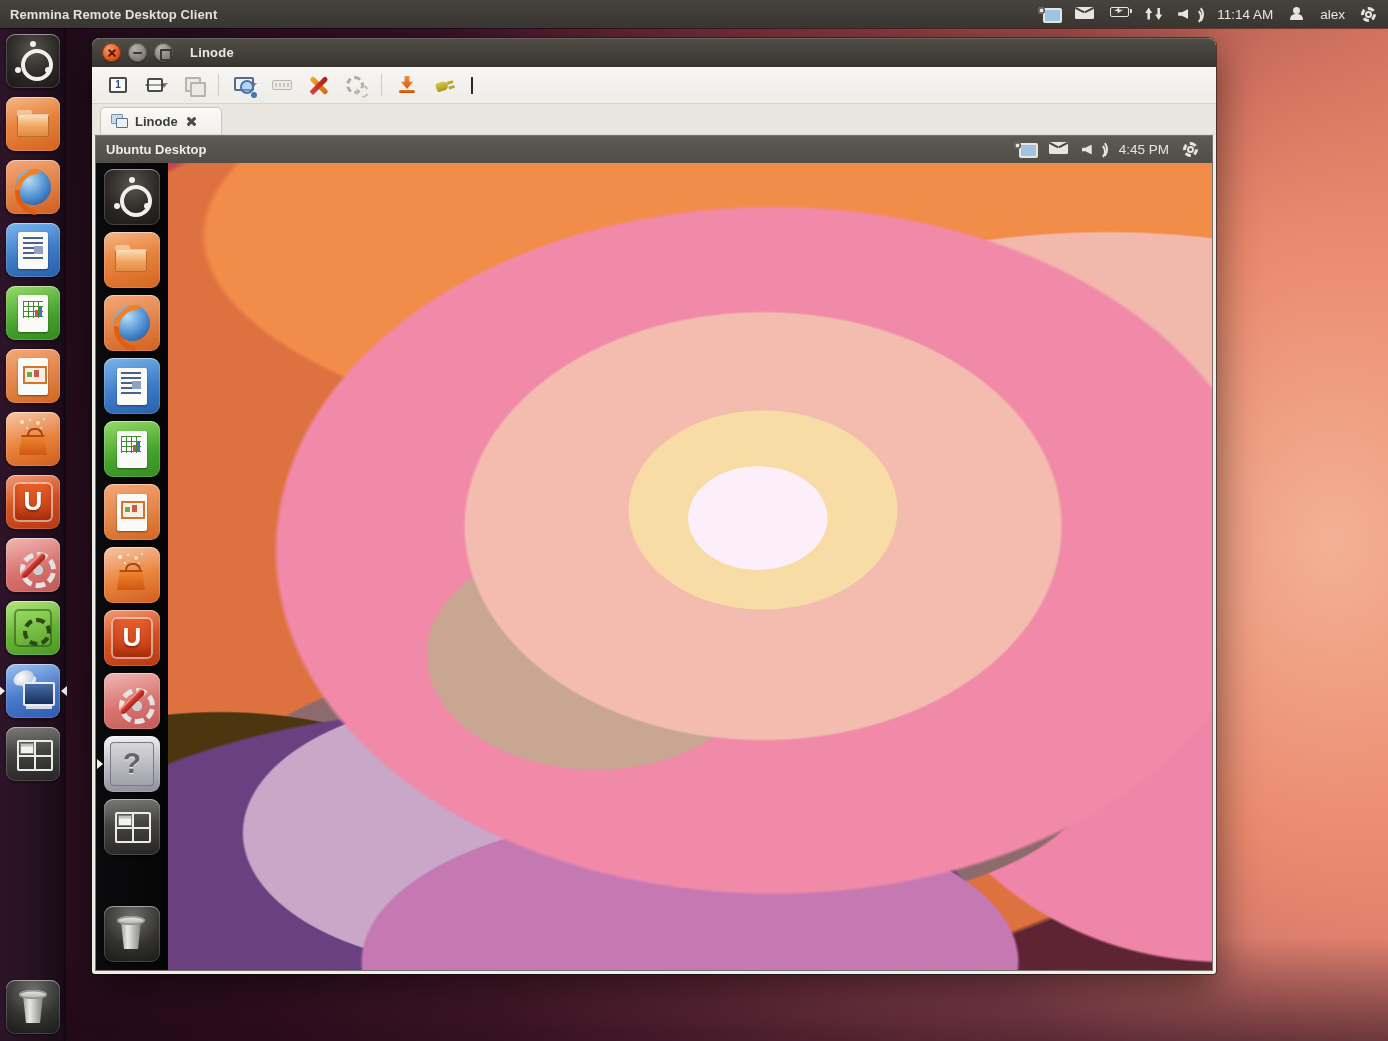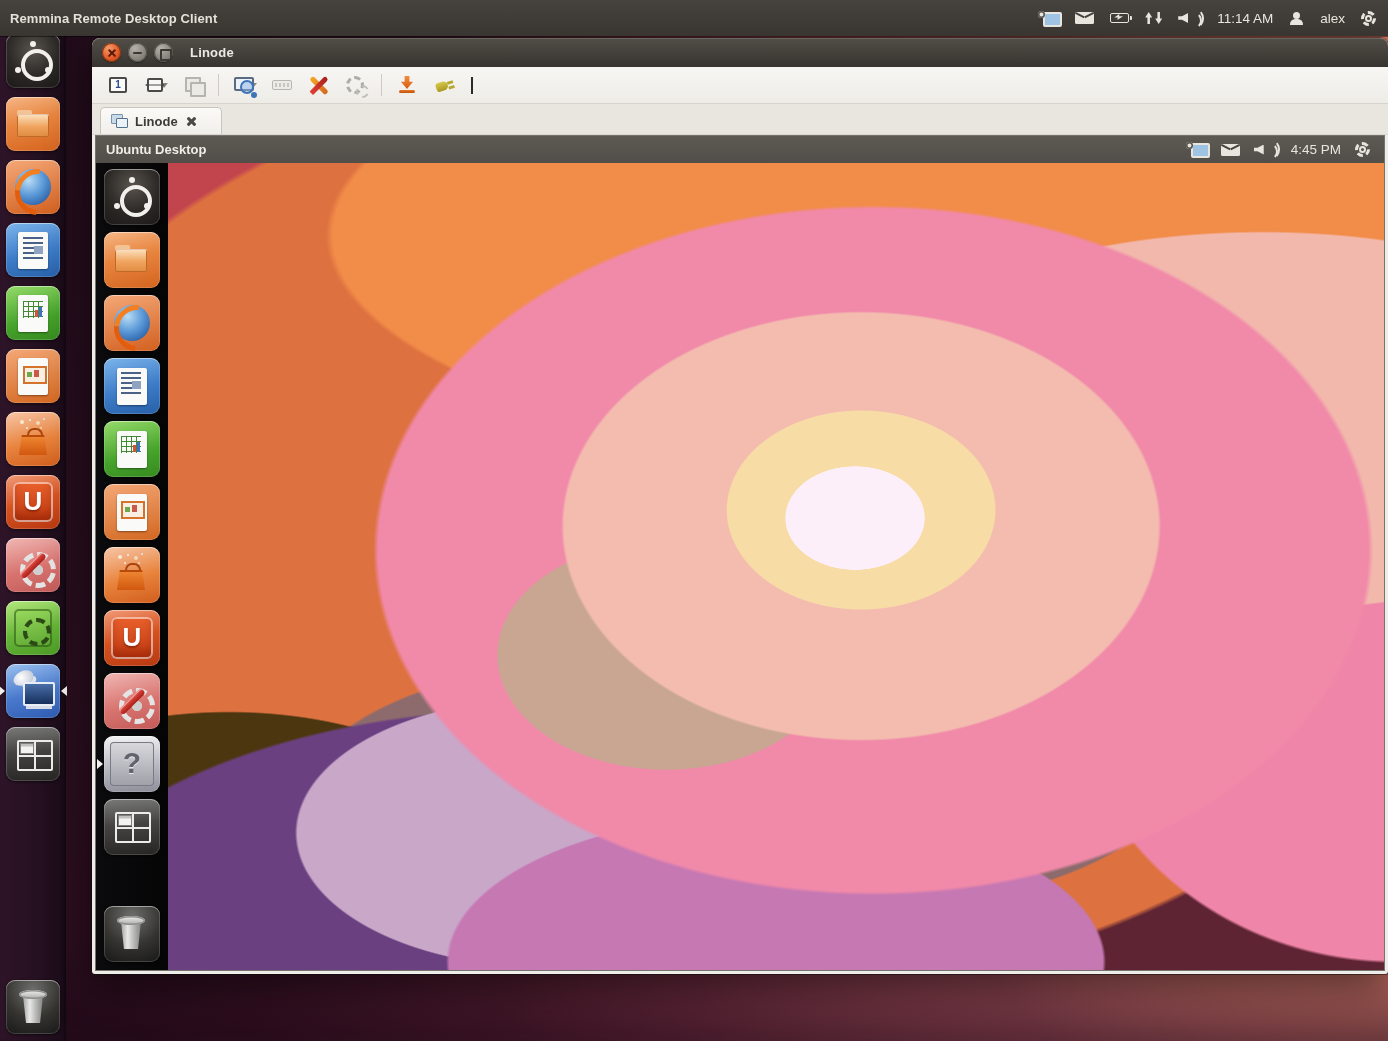--- a/index.html
+++ b/index.html
@@ -9,25 +9,25 @@
   
   .desktop-bg{position:absolute;inset:0;
     background:
       linear-gradient(to top, rgba(24,6,18,.55) 0%, rgba(24,6,18,0) 10%),
       radial-gradient(ellipse 620px 780px at 96% 52%, rgba(246,180,152,.95) 0%, rgba(238,141,112,.9) 40%, rgba(238,141,112,0) 78%),
       radial-gradient(ellipse 900px 430px at 72% 16%, rgba(205,100,80,.55) 0%, rgba(205,100,80,0) 70%),
       radial-gradient(ellipse 1000px 560px at 88% 102%, rgba(170,85,115,.65) 0%, rgba(170,85,115,0) 72%),
       linear-gradient(100deg,#1C0A18 0%,#3A1226 28%,#6E2A3C 56%,#B05A52 81%,#DD8066 100%);}
 
   
-  .host-panel{position:absolute;left:0;top:0;width:100%;height:36px;z-index:40;
+  .host-panel{position:absolute;left:0;top:0;width:100%;height:28px;z-index:40;
     background:linear-gradient(180deg,#46423D,#393631);box-shadow:0 1px 0 rgba(0,0,0,.45);
     display:flex;align-items:center;color:#E4E1D9;font-size:13px}
   .host-panel .ptitle{font-weight:bold;padding-left:10px;letter-spacing:.1px}
-  .tray{margin-left:auto;display:flex;align-items:center;gap:16px;padding-right:12px}
+  .tray{margin-left:auto;display:flex;align-items:flex-start;gap:16px;padding-right:12px}
   .tray .ttime,.tray .tuser{font-size:13.5px;color:#E8E5DE}
 
   
   .sys{position:relative;display:inline-block}
   .sys::before,.sys::after{content:"";position:absolute}
   .sys-remote{width:21px;height:15px}
   .sys-remote::before{left:5px;top:1px;width:15px;height:11px;border:2px solid #E8E5DF;border-radius:2px;background:#9FC3E2}
   .sys-remote::after{left:0;top:0;width:7px;height:7px;border-radius:50%;background:#E8E5DF;box-shadow:inset 0 0 0 1.5px #55514B}
   .sys-mail{width:19px;height:12px;background:#E8E5DF;border-radius:1.5px;overflow:hidden}
   .sys-mail::before{left:-1px;top:-1px;width:12px;height:2.2px;background:#46423D;transform:rotate(27deg);transform-origin:left top}
@@ -143,21 +143,21 @@
   .icon-help .glyph{color:#63636E;font-size:30px;text-shadow:0 1px 0 #E8E8EC}
 
   .icon-trash{background:radial-gradient(circle at 50% 18%,#6E6E6C 0%,#343330 55%,#181817 100%)}
   .icon-trash .art::before{left:13px;top:10px;width:28px;height:9px;border-radius:50%;
     background:linear-gradient(180deg,#F2F2F0,#A8A8A6);box-shadow:inset 0 0 0 1.5px #8E8E8C;z-index:1}
   .icon-trash .art::after{left:16px;top:14px;width:22px;height:29px;
     background:linear-gradient(90deg,#9A9A98 0%,#E8E8E6 35%,#BDBDBB 60%,#7E7E7C 100%);
     clip-path:polygon(4% 0,96% 0,82% 100%,18% 100%)}
 
   
-  .rwindow{position:absolute;left:92px;top:38px;width:1296px;height:936px;z-index:35;
+  .rwindow{position:absolute;left:92px;top:38px;width:1124px;height:936px;z-index:35;
     background:#EFEDE9;border-radius:8px 8px 3px 3px;
     box-shadow:0 12px 40px rgba(0,0,0,.55),0 0 0 1px rgba(20,16,12,.5)}
   .titlebar{height:29px;border-radius:8px 8px 0 0;display:flex;align-items:center;padding:0 10px;
     background:linear-gradient(180deg,#514D47,#3E3B36 75%,#373430);
     box-shadow:inset 0 1px 0 rgba(255,255,255,.14)}
   .wbtn{width:19px;height:19px;border-radius:50%;margin-right:7px;position:relative;border:none;flex:0 0 auto}
   .wbtn::before,.wbtn::after{content:"";position:absolute}
   .wbtn-close{background:radial-gradient(circle at 35% 28%,#F49A6A 0%,#E25A28 55%,#B33E12 100%);box-shadow:inset 0 0 0 1px #7E3410,0 1px 1px rgba(0,0,0,.4)}
   .wbtn-close::before{left:4.5px;top:8.5px;width:10px;height:2.2px;background:#5A1A08;transform:rotate(45deg);border-radius:1px}
   .wbtn-close::after{left:4.5px;top:8.5px;width:10px;height:2.2px;background:#5A1A08;transform:rotate(-45deg);border-radius:1px}

